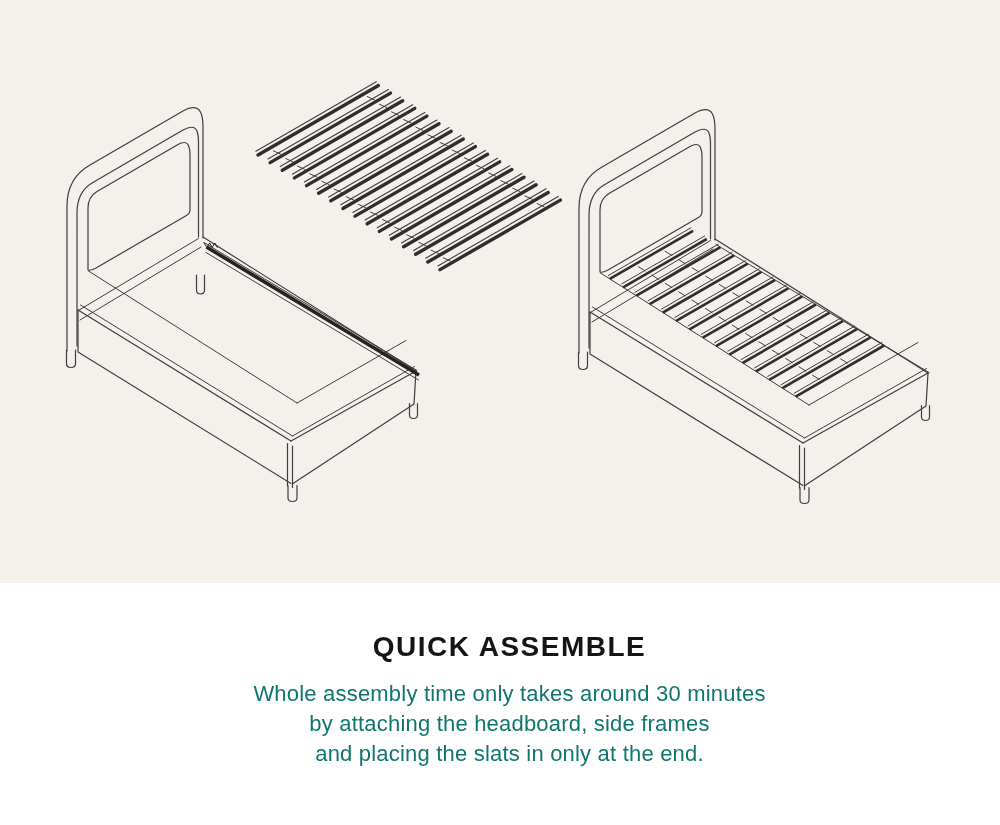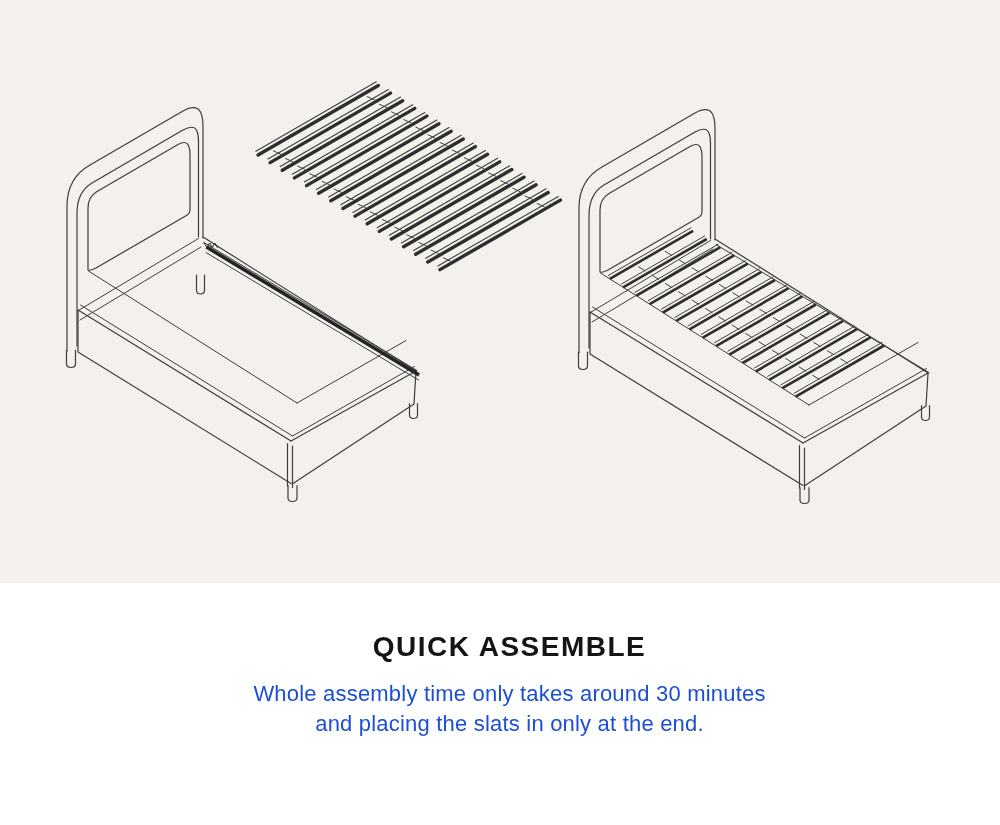--- a/index.html
+++ b/index.html
@@ -27,21 +27,21 @@
     font-size:28px;
     font-weight:bold;
     letter-spacing:1.5px;
     color:#151515;
   }
   .body-text{
     margin-top:16px;
     font-size:22px;
     line-height:30px;
     letter-spacing:0.2px;
-    color:#1d4ed8;
+    color:#0f766e;
   }
 </style>
 </head>
 <body>
 
 <div class="panel">
   <svg viewBox="0 0 1000 583" width="1000" height="583" role="img" aria-label="Bed frame assembly illustration">
 
     <defs>
 
@@ -220,15 +220,16 @@
           <line x1="281.9" y1="391.4" x2="370.3" y2="340.3" stroke="#3e3e3e" stroke-width="1" stroke-linecap="butt"></line>
         </g>
     </g>
   </svg>
 </div>
 
 <section class="caption">
   <h1>QUICK ASSEMBLE</h1>
   <div class="body-text">
     <div>Whole assembly time only takes around 30 minutes</div>
+    <div>by attaching the headboard, side frames</div>
     <div>and placing the slats in only at the end.</div>
   </div>
 </section>
 
 </body></html>

